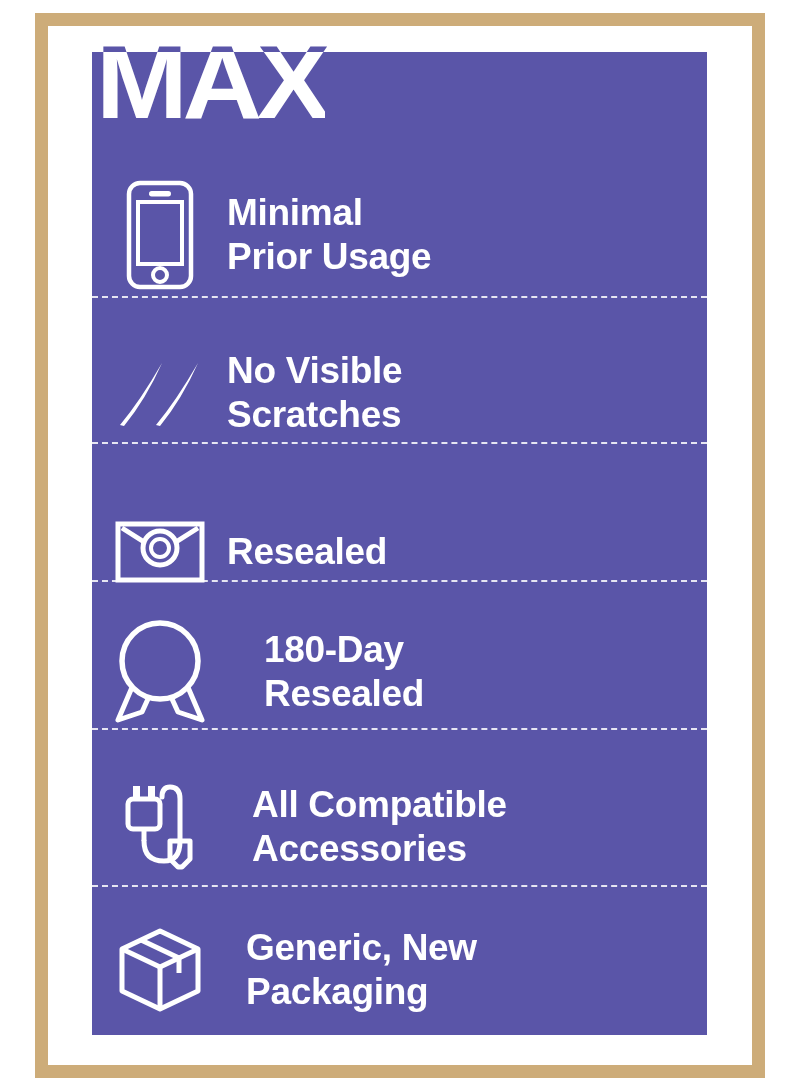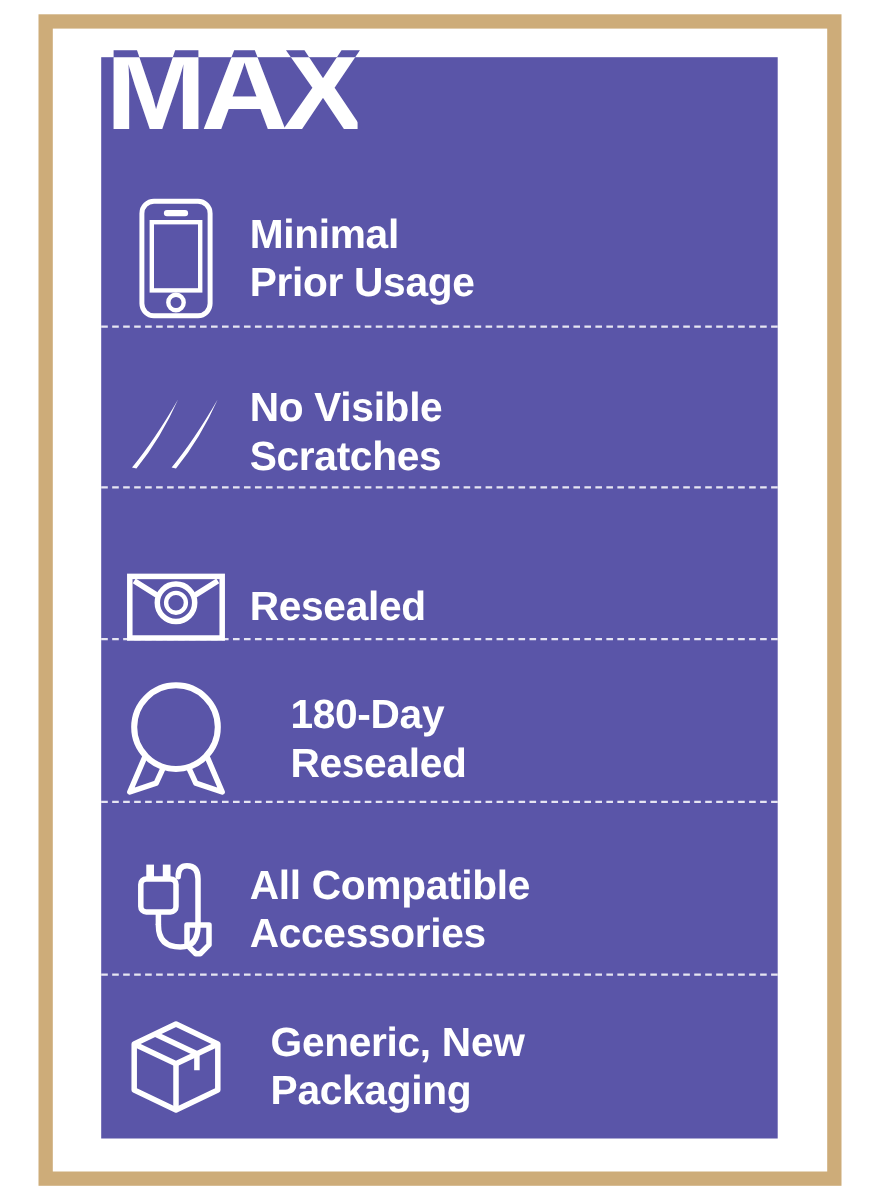--- a/index.html
+++ b/index.html
@@ -97,21 +97,21 @@
     height:0;
     border-top:2px dashed #ffffff;
     opacity:0.85;
   }
 
   
   .row-0 { top:108px;  height:150px; }
   .row-1 { top:268px;  height:146px; }
   .row-2 { top:436px;  height:128px; }
   .row-3 { top:545px;  height:150px;gap:37px; }
-  .row-4 { top:700px;  height:150px; }
+  .row-4 { top:700px;  height:150px;gap:25px; }
   .row-5 { top:848px;  height:140px;gap:19px; }
 
   .div-0 { top:244px; }
   .div-1 { top:390px; }
   .div-2 { top:528px; }
   .div-3 { top:676px; }
   .div-4 { top:833px; }
 
   svg { display:block; }
 </style>

